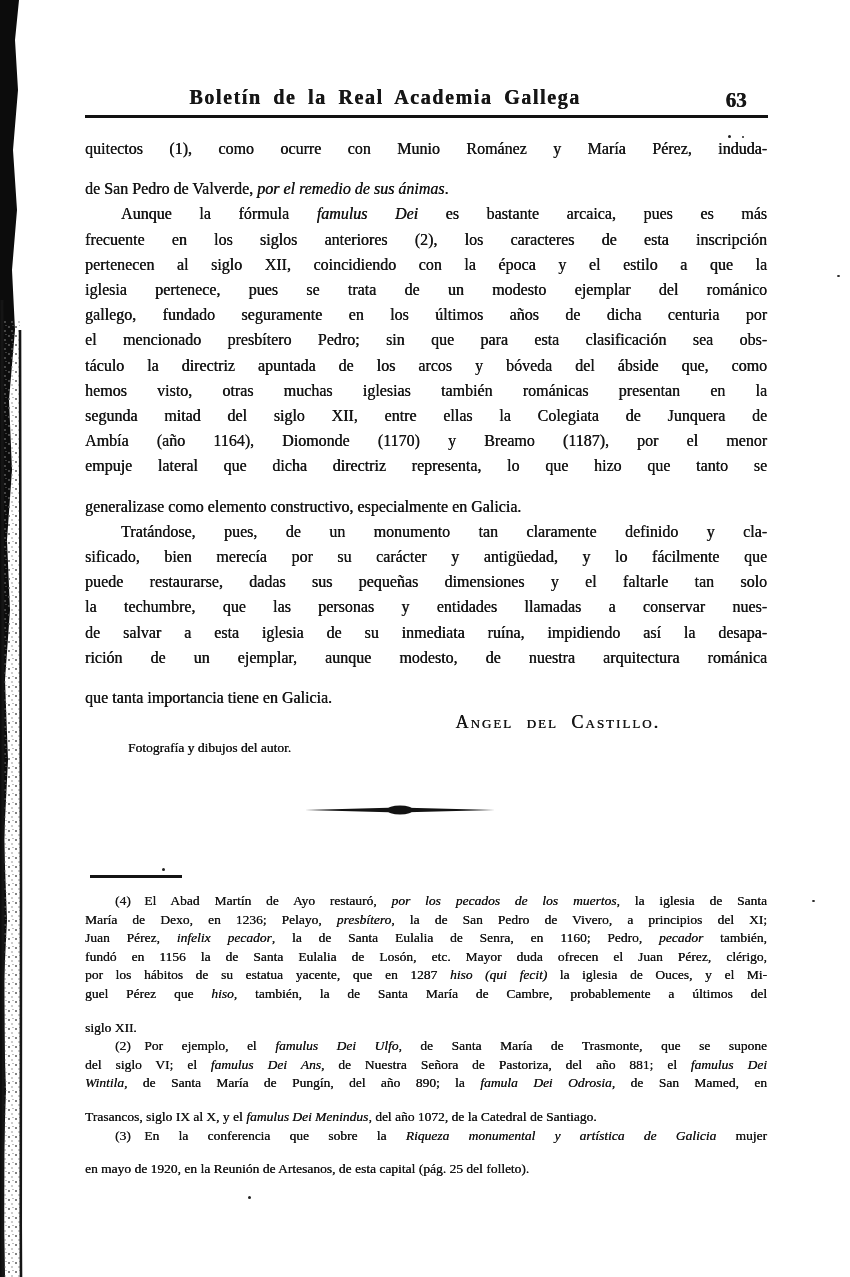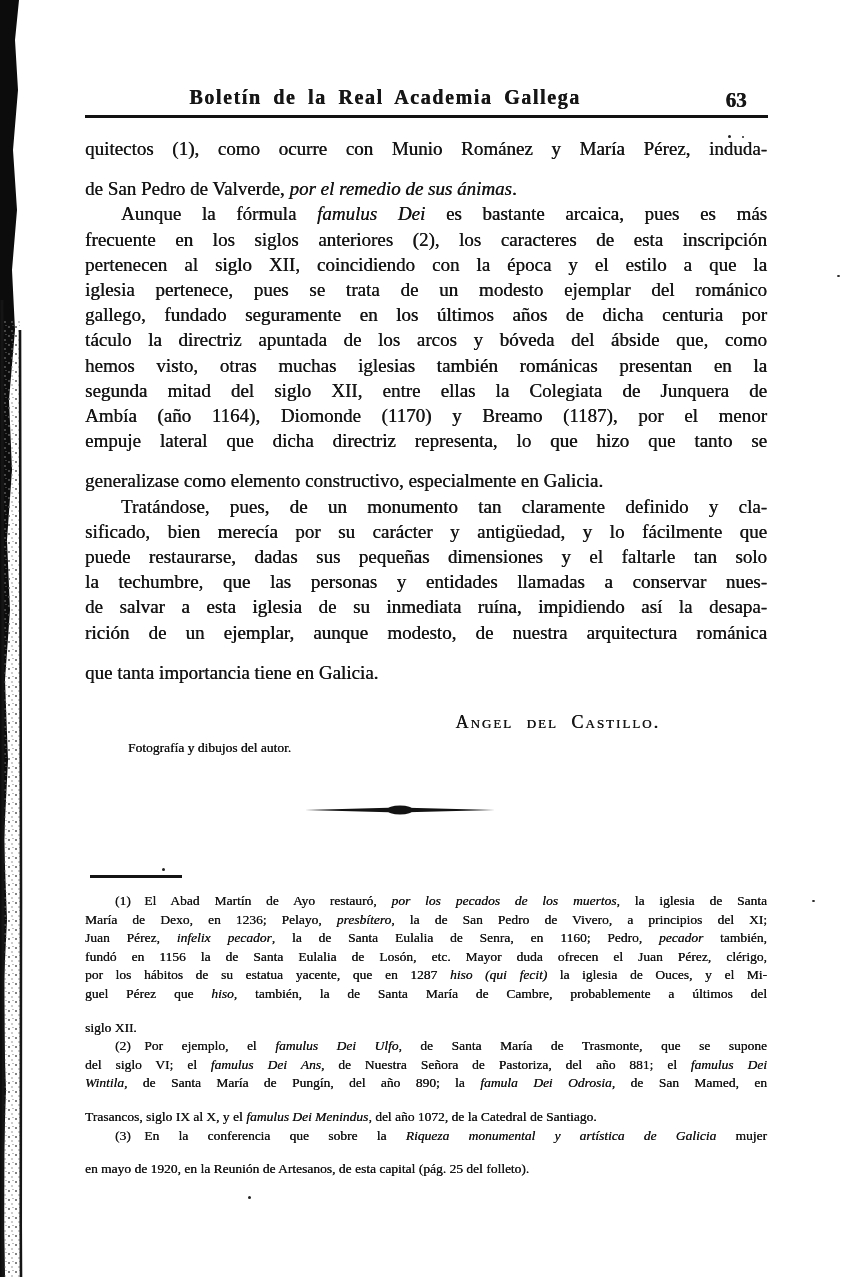--- a/index.html
+++ b/index.html
@@ -17,21 +17,21 @@
     text-shadow:0.4px 0 0 currentColor;
   }
   .pagenum {
     position:absolute; left:716px; top:88px; width:40px; text-align:center;
     font-size:21px; font-weight:bold; text-shadow:0.4px 0 0 currentColor;
   }
   .rule { position:absolute; left:85px; top:115px; width:683px; height:3px; background:#121212; }
   
   .body-text {
     position:absolute; left:85px; top:136px; width:682px;
-    font-size:19px; line-height:25.2px;
+    font-size:16px; line-height:25.2px;
     text-shadow:0.35px 0 0 currentColor;
   }
   .line { text-align:justify; text-align-last:justify; }
   .line.last { text-align-last:left;margin-top:15px; }
   .para.indent .line:first-child { padding-left:36px; }
   .footnotes .para .line:first-child { padding-left:30px; }
   .signature {
     position:absolute; left:85px; top:712px; width:575px; text-align:right;
     font-variant:small-caps; font-size:18px; letter-spacing:2px; word-spacing:7px;
     text-shadow:0.4px 0 0 currentColor;
@@ -78,20 +78,21 @@
       <div class="para">
         <div class="line"><span>quitectos (1), como ocurre con Munio Románez y María Pérez, induda-</span></div>
         <div class="line last"><span>de San Pedro de Valverde, </span><i>por el remedio de sus ánimas</i><span>.</span></div>
       </div>
       <div class="para indent">
         <div class="line"><span>Aunque la fórmula </span><i>famulus Dei</i><span> es bastante arcaica, pues es más</span></div>
         <div class="line"><span>frecuente en los siglos anteriores (2), los caracteres de esta inscripción</span></div>
         <div class="line"><span>pertenecen al siglo XII, coincidiendo con la época y el estilo a que la</span></div>
         <div class="line"><span>iglesia pertenece, pues se trata de un modesto ejemplar del románico</span></div>
         <div class="line"><span>gallego, fundado seguramente en los últimos años de dicha centuria por</span></div>
+        <div class="line"><span>el mencionado presbítero Pedro; sin que para esta clasificación sea obs-</span></div>
         <div class="line"><span>táculo la directriz apuntada de los arcos y bóveda del ábside que, como</span></div>
         <div class="line"><span>hemos visto, otras muchas iglesias también románicas presentan en la</span></div>
         <div class="line"><span>segunda mitad del siglo XII, entre ellas la Colegiata de Junquera de</span></div>
         <div class="line"><span>Ambía (año 1164), Diomonde (1170) y Breamo (1187), por el menor</span></div>
         <div class="line"><span>empuje lateral que dicha directriz representa, lo que hizo que tanto se</span></div>
         <div class="line last"><span>generalizase como elemento constructivo, especialmente en Galicia.</span></div>
       </div>
       <div class="para indent">
         <div class="line"><span>Tratándose, pues, de un monumento tan claramente definido y cla-</span></div>
         <div class="line"><span>sificado, bien merecía por su carácter y antigüedad, y lo fácilmente que</span></div>
@@ -108,21 +109,21 @@
 
   <svg class="divider" width="190" height="12" viewBox="0 0 190 12" aria-hidden="true">
     <polygon points="0,6 93,3.4 190,6 93,8.6" fill="#131313"></polygon>
     <ellipse cx="95" cy="6" rx="13" ry="4.5" fill="#131313"></ellipse>
   </svg>
 
   <div class="fnrule"></div>
 
   <div class="footnotes">
       <div class="para indent">
-        <div class="line"><span>(1) El Abad Martín de Ayo restauró, </span><i>por los pecados de los muertos</i><span>, la iglesia de Santa</span></div>
+        <div class="line"><span>(4) El Abad Martín de Ayo restauró, </span><i>por los pecados de los muertos</i><span>, la iglesia de Santa</span></div>
         <div class="line"><span>María de Dexo, en 1236; Pelayo, </span><i>presbítero</i><span>, la de San Pedro de Vivero, a principios del XI;</span></div>
         <div class="line"><span>Juan Pérez, </span><i>infelix pecador</i><span>, la de Santa Eulalia de Senra, en 1160; Pedro, </span><i>pecador</i><span> también,</span></div>
         <div class="line"><span>fundó en 1156 la de Santa Eulalia de Losón, etc. Mayor duda ofrecen el Juan Pérez, clérigo,</span></div>
         <div class="line"><span>por los hábitos de su estatua yacente, que en 1287 </span><i>hiso (qui fecit)</i><span> la iglesia de Ouces, y el Mi-</span></div>
         <div class="line"><span>guel Pérez que </span><i>hiso</i><span>, también, la de Santa María de Cambre, probablemente a últimos del</span></div>
         <div class="line last"><span>siglo XII.</span></div>
       </div>
       <div class="para indent">
         <div class="line"><span>(2) Por ejemplo, el </span><i>famulus Dei Ulfo</i><span>, de Santa María de Trasmonte, que se supone</span></div>
         <div class="line"><span>del siglo VI; el </span><i>famulus Dei Ans</i><span>, de Nuestra Señora de Pastoriza, del año 881; el </span><i>famulus Dei</i></div>

